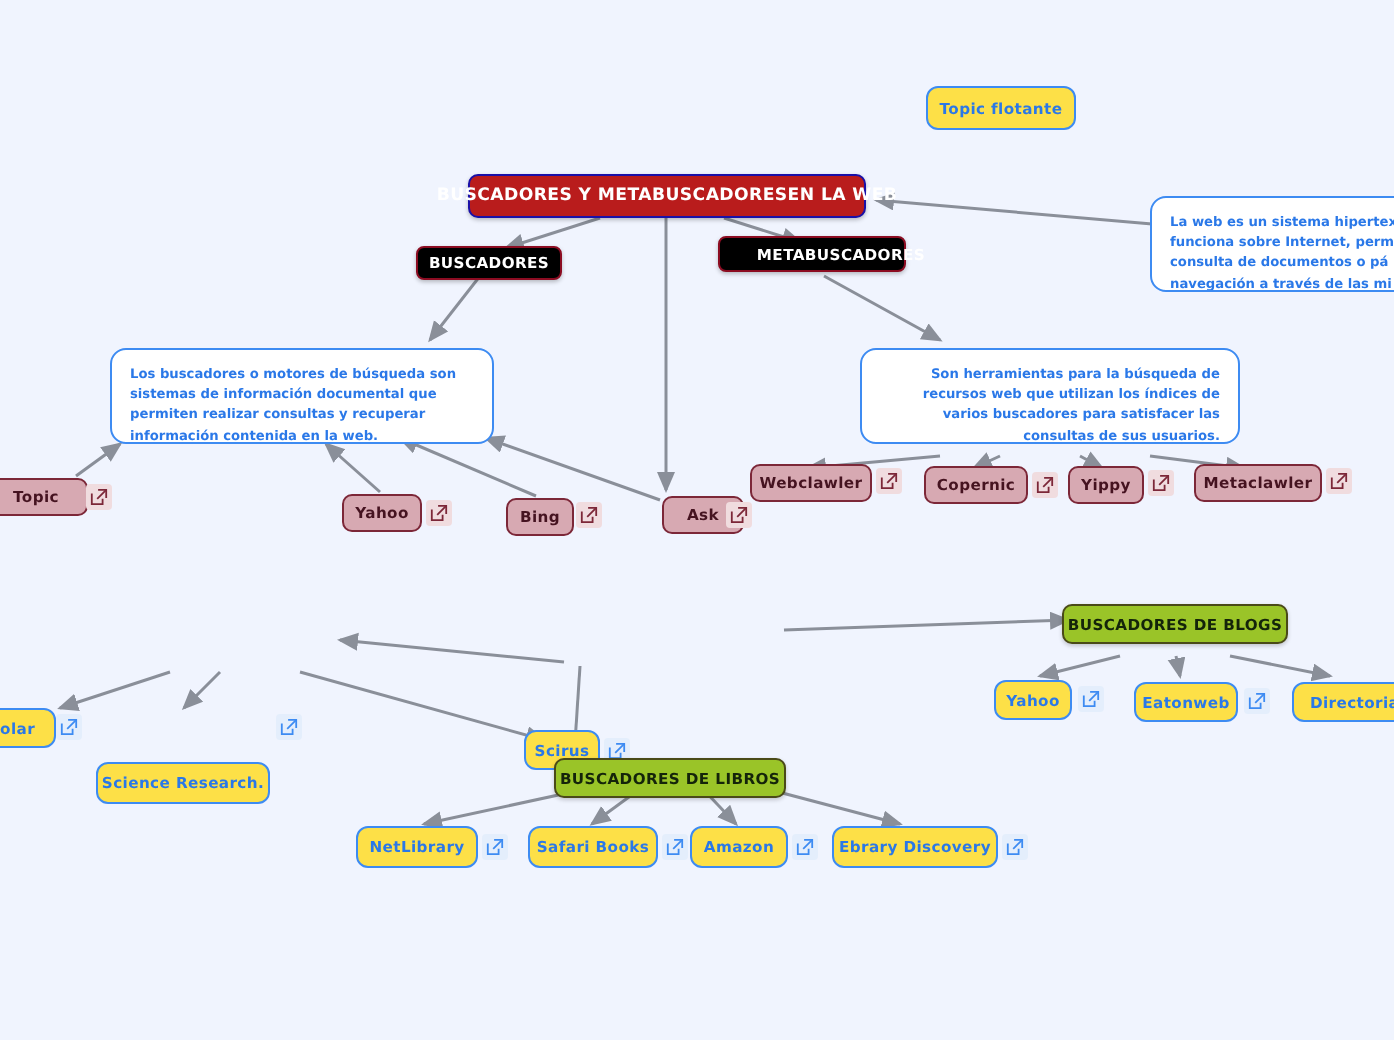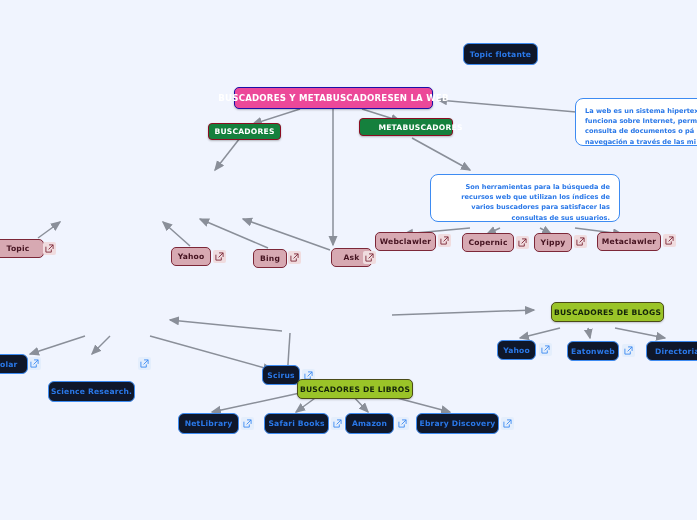--- a/index.html
+++ b/index.html
@@ -18,70 +18,69 @@
     box-sizing:border-box;
     display:flex;align-items:center;justify-content:center;
     text-align:center;
     white-space:nowrap;
     font-weight:bold;
     letter-spacing:0.2px;
   }
 
   
   .n-root{
-    background:#ec4899;
+    background:#b91c1c;
     border:1px solid #1a10a8;
     border-radius:5px;
     color:#ffffff;
     font-size:8.6px;
     padding:5px 9px;
     box-shadow:0 1px 2px rgba(0,0,0,.25);
   }
 
   
   .n-crimson{
-    background:#15803d;
+    background:#000000;
     border:1px solid #8c0c22;
     border-radius:4px;
     color:#ffffff;
     font-size:7.6px;
     padding:4px 8px;
     box-shadow:0 1px 2px rgba(0,0,0,.25);
   }
 
   
   .n-rose{
     background:#d7a9b2;
     border:1.5px solid #7c2738;
     border-radius:5px;
     color:#451320;
     font-size:7.6px;
     padding:4px 8px;
   }
 
   
   .n-blue{
-    background:#0f172a;
+    background:#fde047;
     border:1.5px solid #3d8bf2;
     border-radius:6px;
     color:#2a78e8;
     font-size:7.6px;
     padding:4px 8px;
   }
 
   
   .n-green{
     background:#9ac428;
     border:1.5px solid #4a4a18;
     border-radius:5px;
     color:#14240a;
     font-size:7.6px;
     padding:4px 9px;
     box-shadow:0 1px 2px rgba(0,0,0,.2);
-    margin-left:20px;
   }
 
   
   .note{
     position:absolute;
     box-sizing:border-box;
     background:#ffffff;
     border:1.3px solid #3d8bf2;
     border-radius:8px;
     color:#2a78e8;
@@ -171,20 +170,23 @@
   </div>
 
   <div class="node n-crimson" style="left:359px;top:118px;width:94px;height:18px;padding-left:37px;">
     <span>METABUSCADORES</span>
   </div>
 
   <div class="note" style="left:575px;top:98px;width:136px;height:48px;">
     <span>La web es un sistema hipertex funciona sobre Internet, perm consulta de documentos o pá navegación a través de las mi</span>
   </div>
 
+  <div class="note" style="left:55px;top:174px;width:192px;height:48px;">
+    <span>Los buscadores o motores de búsqueda son sistemas de información documental que permiten realizar consultas y recuperar información contenida en la web.</span>
+  </div>
 
   <div class="note" style="left:430px;top:174px;width:190px;height:48px;text-align:right;">
     <span>Son herramientas para la búsqueda de recursos web que utilizan los índices de varios buscadores para satisfacer las consultas de sus usuarios.</span>
   </div>
 
   <div class="node n-rose" style="left:-8px;top:239px;width:52px;height:19px;">
     <span>Topic</span>
   </div>
   <div class="badge rose" style="left:43px;top:242px;">
     <svg width="9" height="9" viewBox="0 0 10 10">

